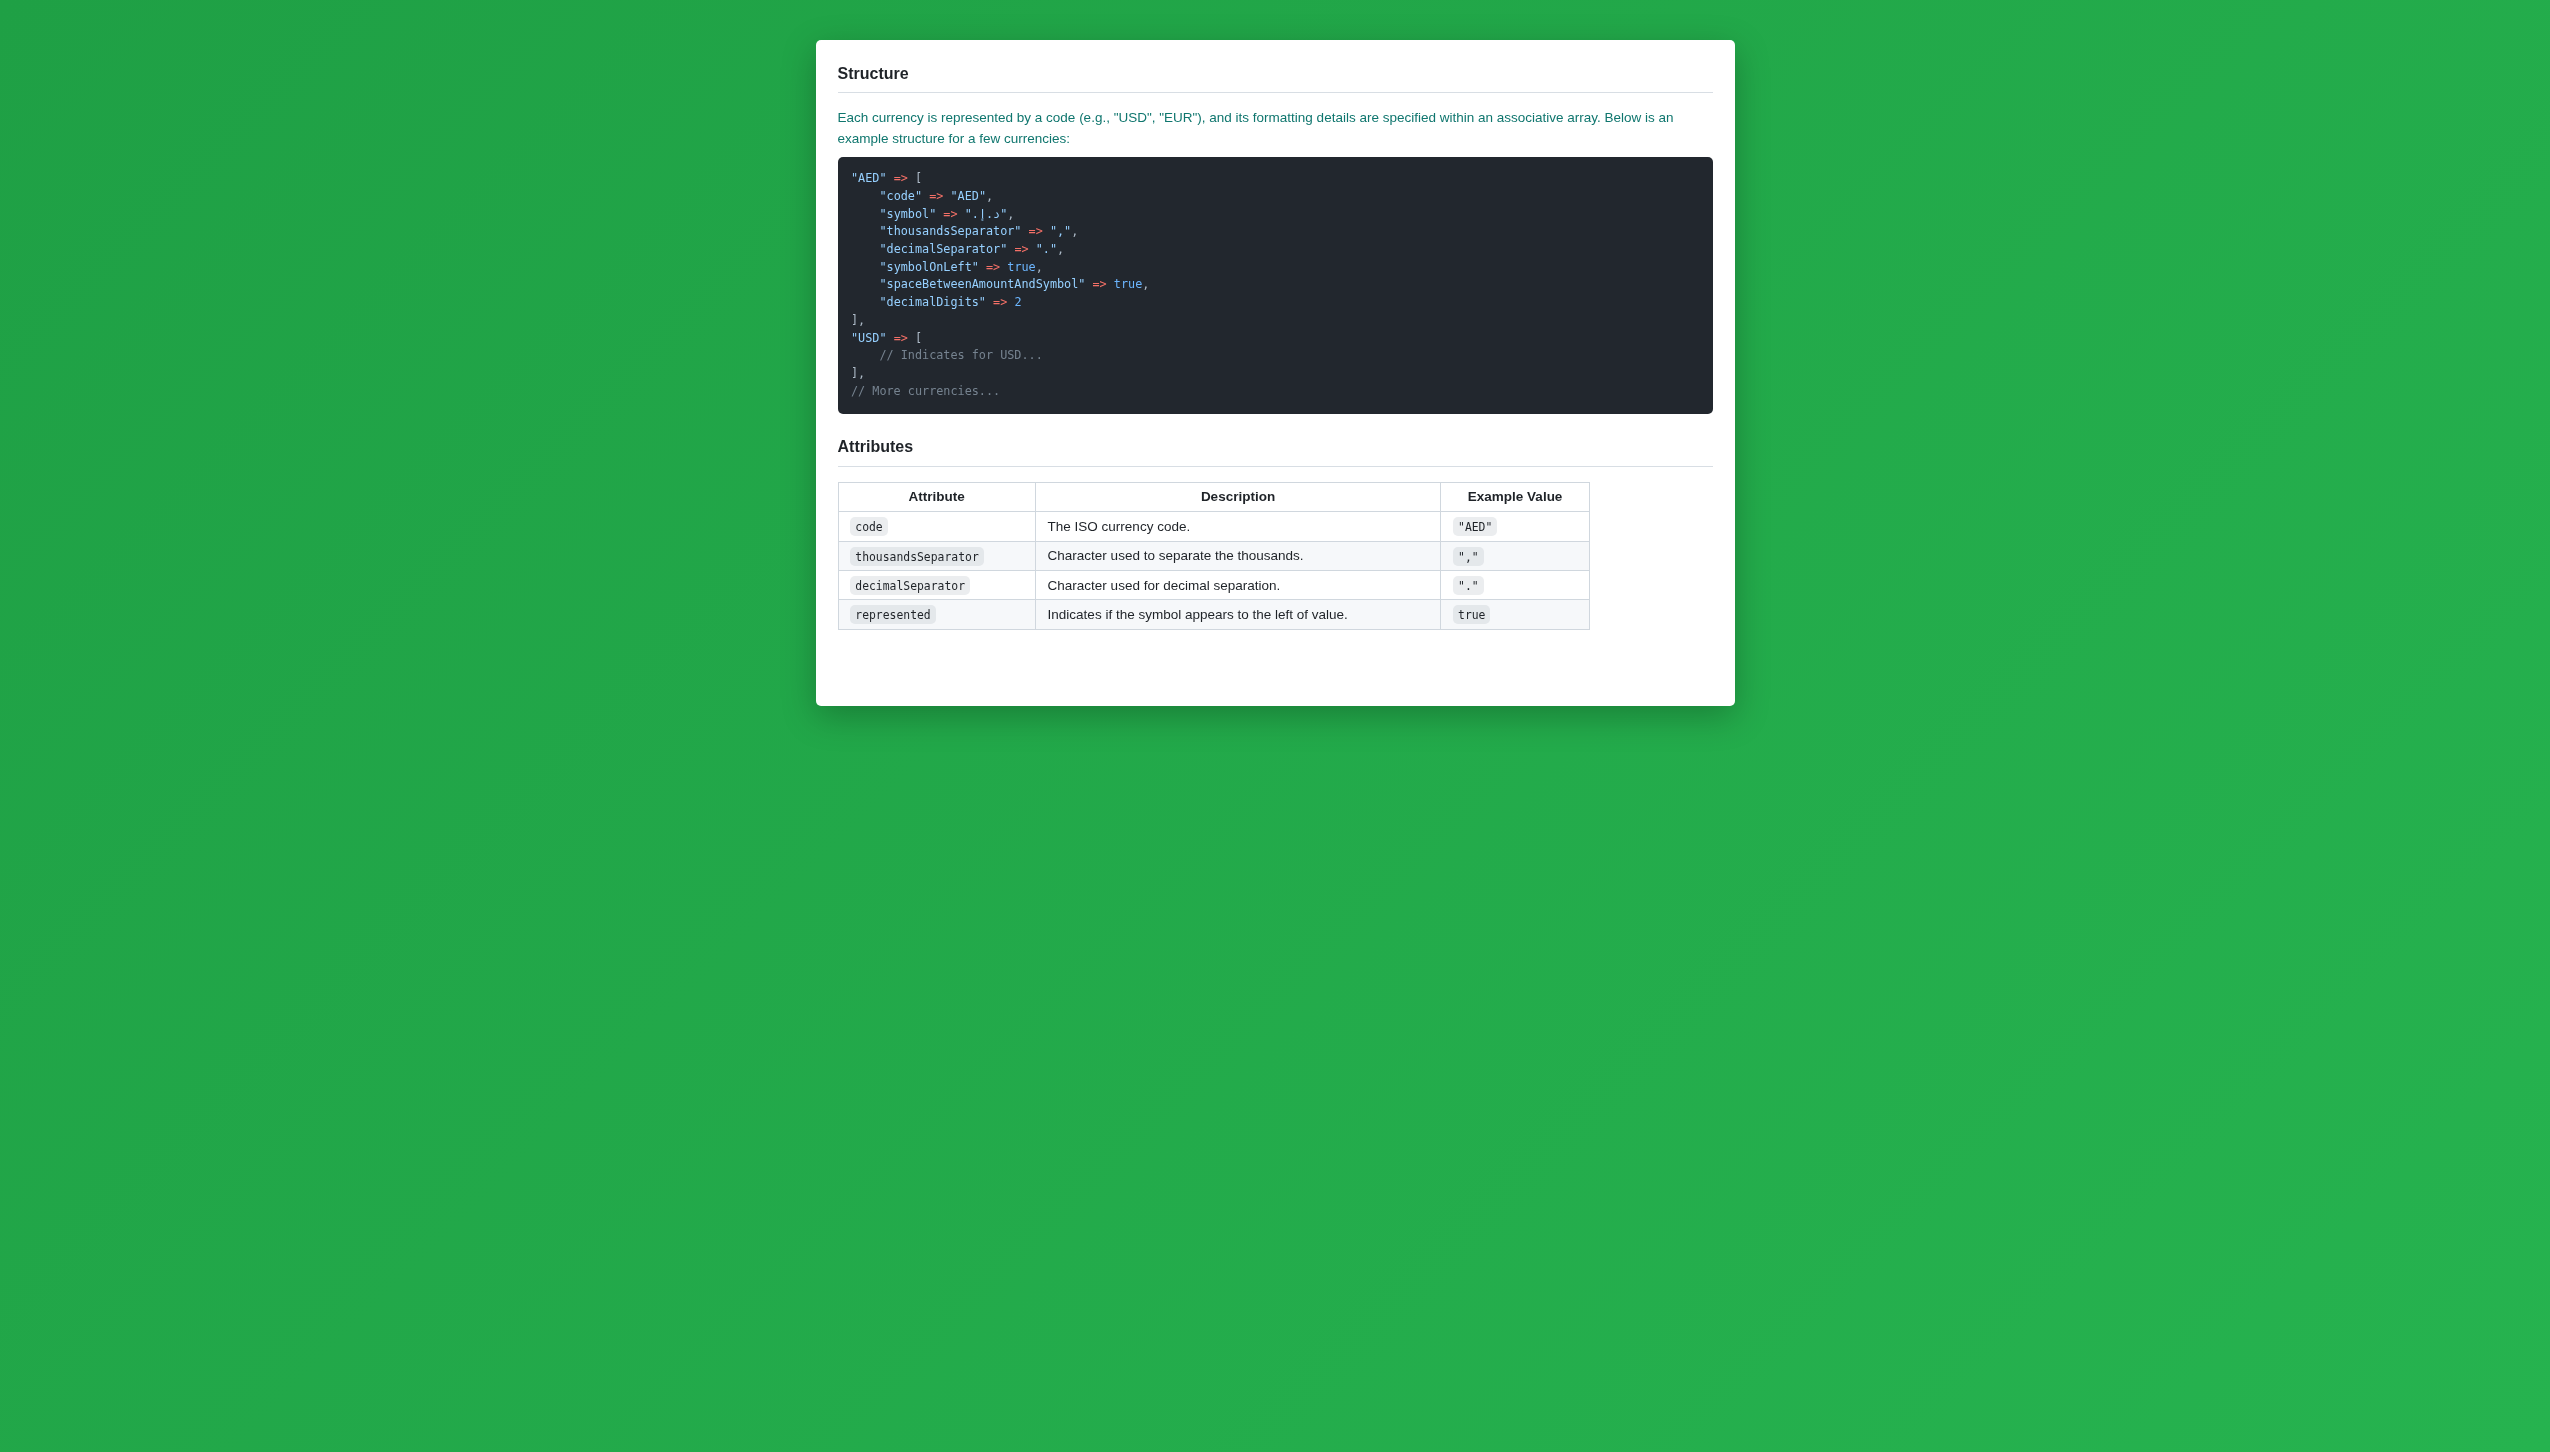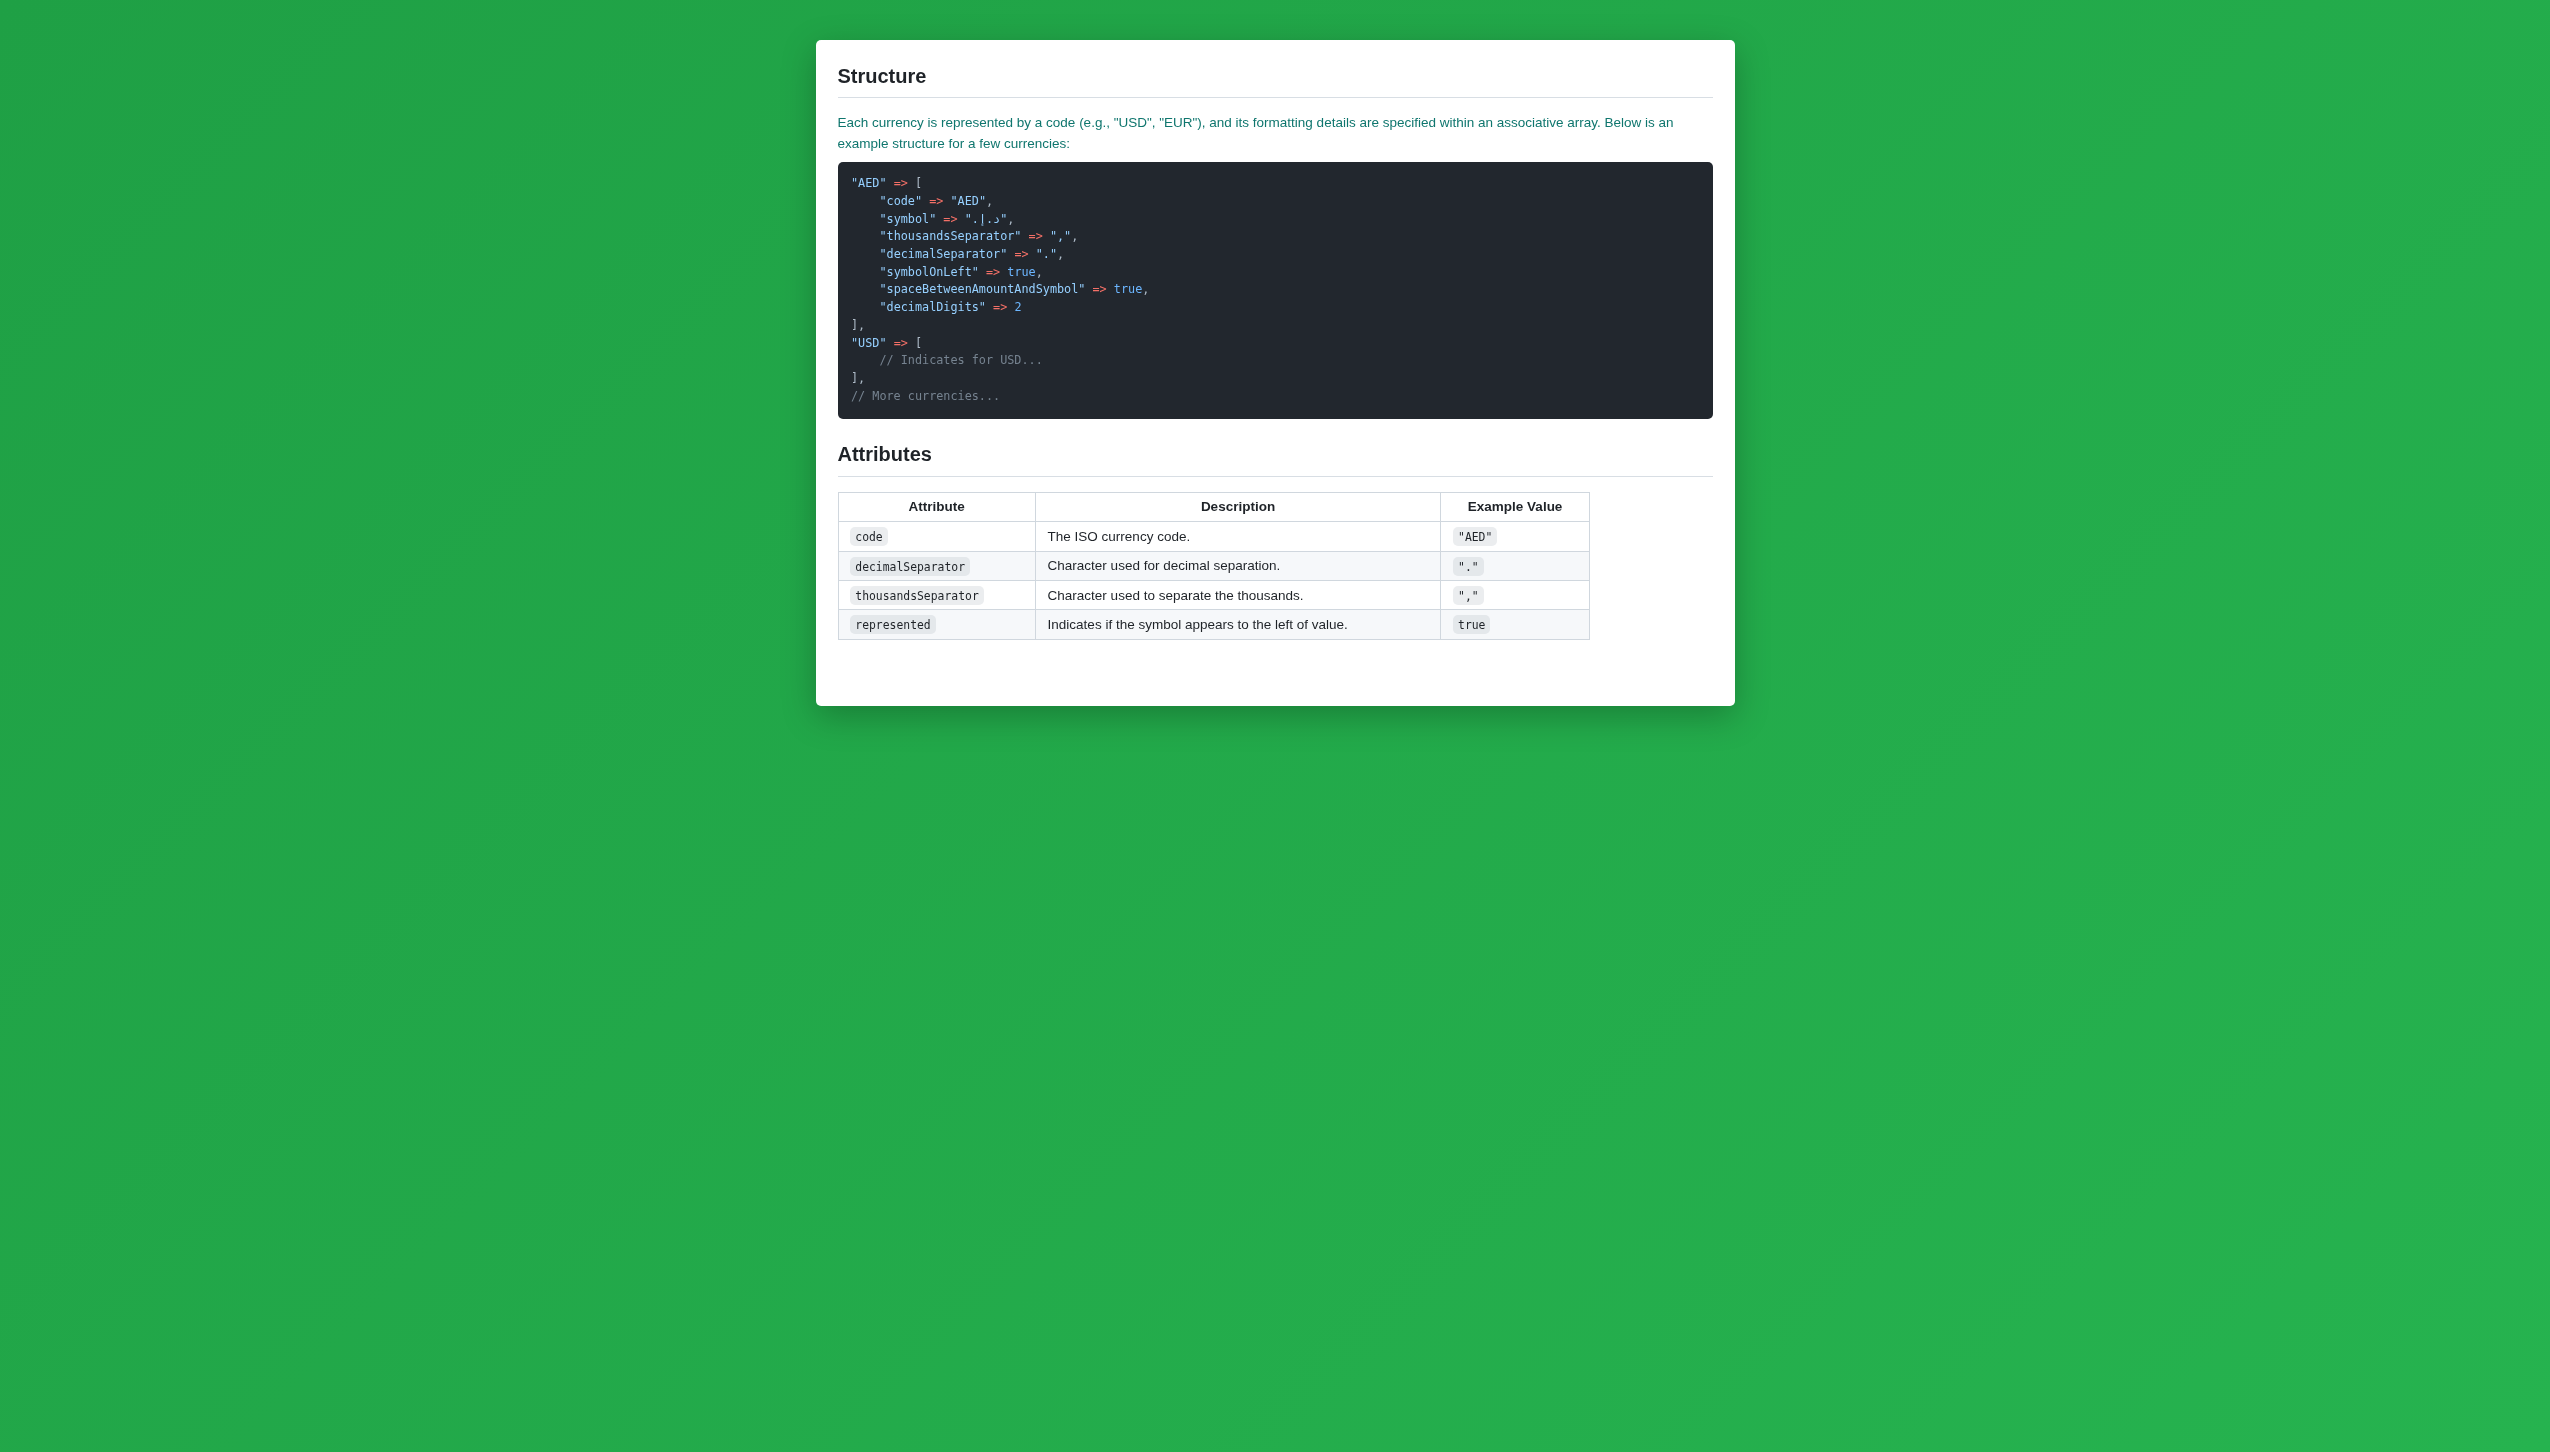--- a/index.html
+++ b/index.html
@@ -14,21 +14,21 @@
       background: #ffffff;
       max-width: 919px;
       margin: 0 auto;
       border-radius: 5px;
       box-shadow: 0 10px 34px rgba(0,0,0,0.25);
       padding: 23.6px 22px 0 22px;
       min-height: 666px;
       overflow: hidden;
     }
     h2.section-heading {
-      font-size: 20px;
+      font-size: 16px;
       font-weight: 600;
       line-height: 1.25;
       padding-bottom: 8.4px;
       border-bottom: 0.8px solid #d8dee4;
       margin-bottom: 15px;
       color: #1f2328;
     }
     p.lead {
       font-size: 13.5px;
       line-height: 1.55;
@@ -116,28 +116,28 @@
         <th>Example Value</th>
       </tr>
     </thead>
     <tbody>
       <tr>
         <td><code class="inline">code</code></td>
         <td>The ISO currency code.</td>
         <td><code class="inline">"AED"</code></td>
       </tr>
       <tr>
+        <td><code class="inline">thousandsSeparator</code></td>
+        <td>Character used to separate the thousands.</td>
+        <td><code class="inline">","</code></td>
+      </tr>
+      <tr>
         <td><code class="inline">decimalSeparator</code></td>
         <td>Character used for decimal separation.</td>
         <td><code class="inline">"."</code></td>
-      </tr>
-      <tr>
-        <td><code class="inline">thousandsSeparator</code></td>
-        <td>Character used to separate the thousands.</td>
-        <td><code class="inline">","</code></td>
       </tr>
       <tr>
         <td><code class="inline">represented</code></td>
         <td>Indicates if the symbol appears to the left of value.</td>
         <td><code class="inline">true</code></td>
       </tr>
     </tbody>
   </table>
 
 </div>

